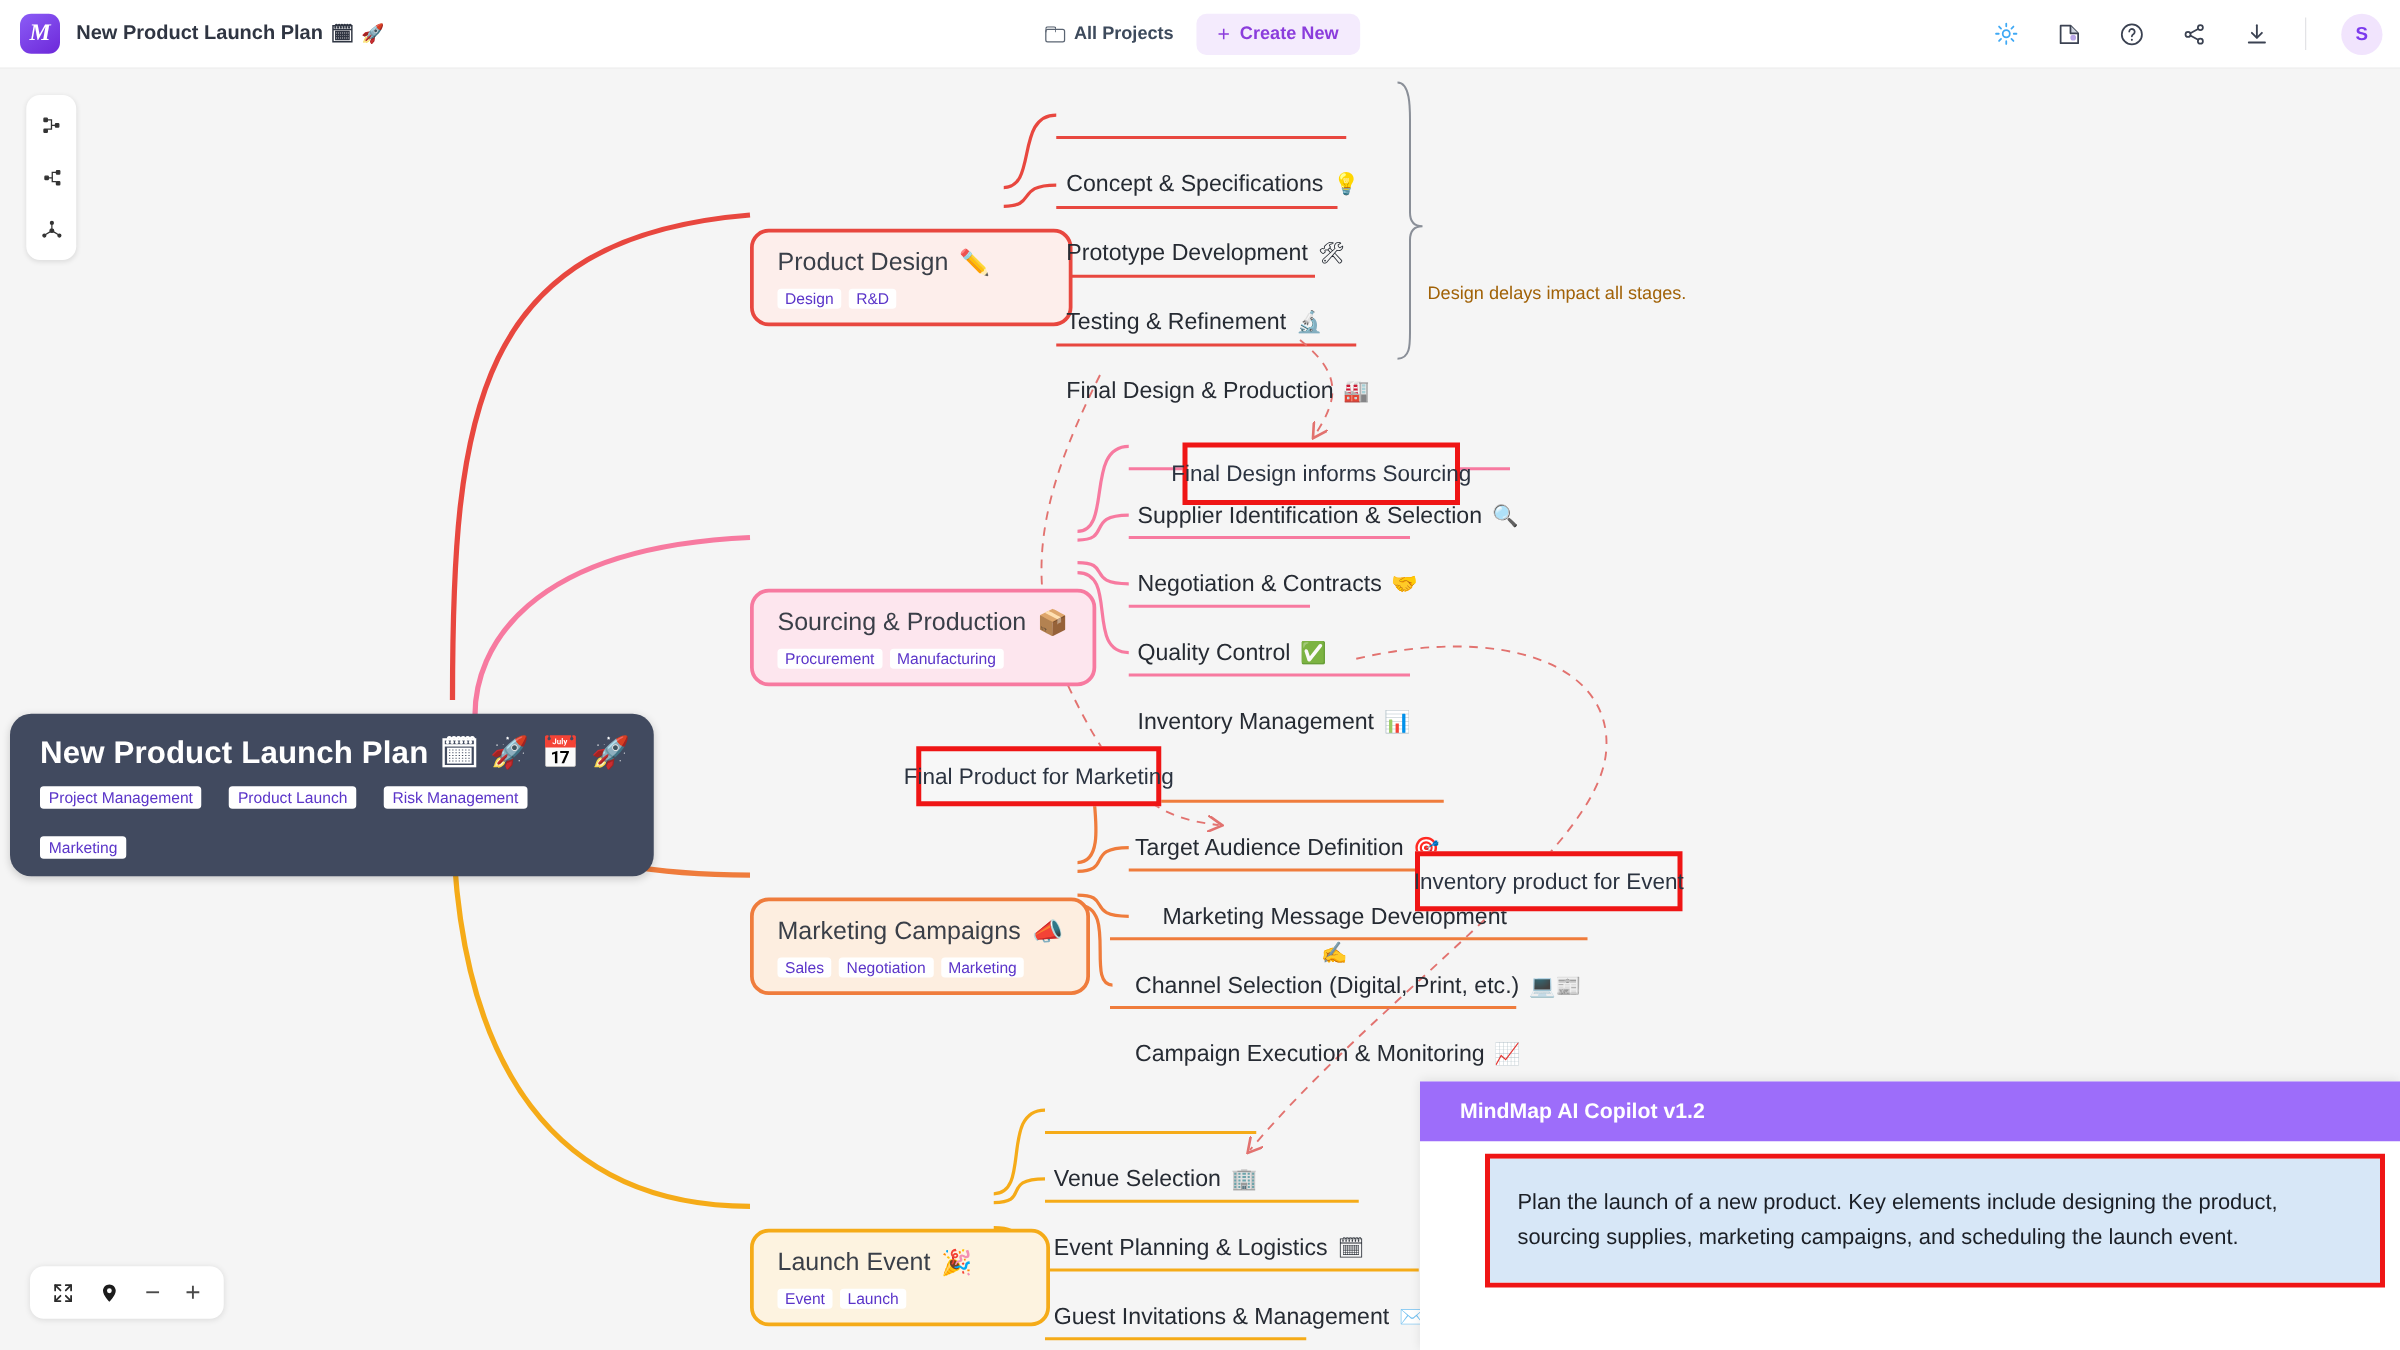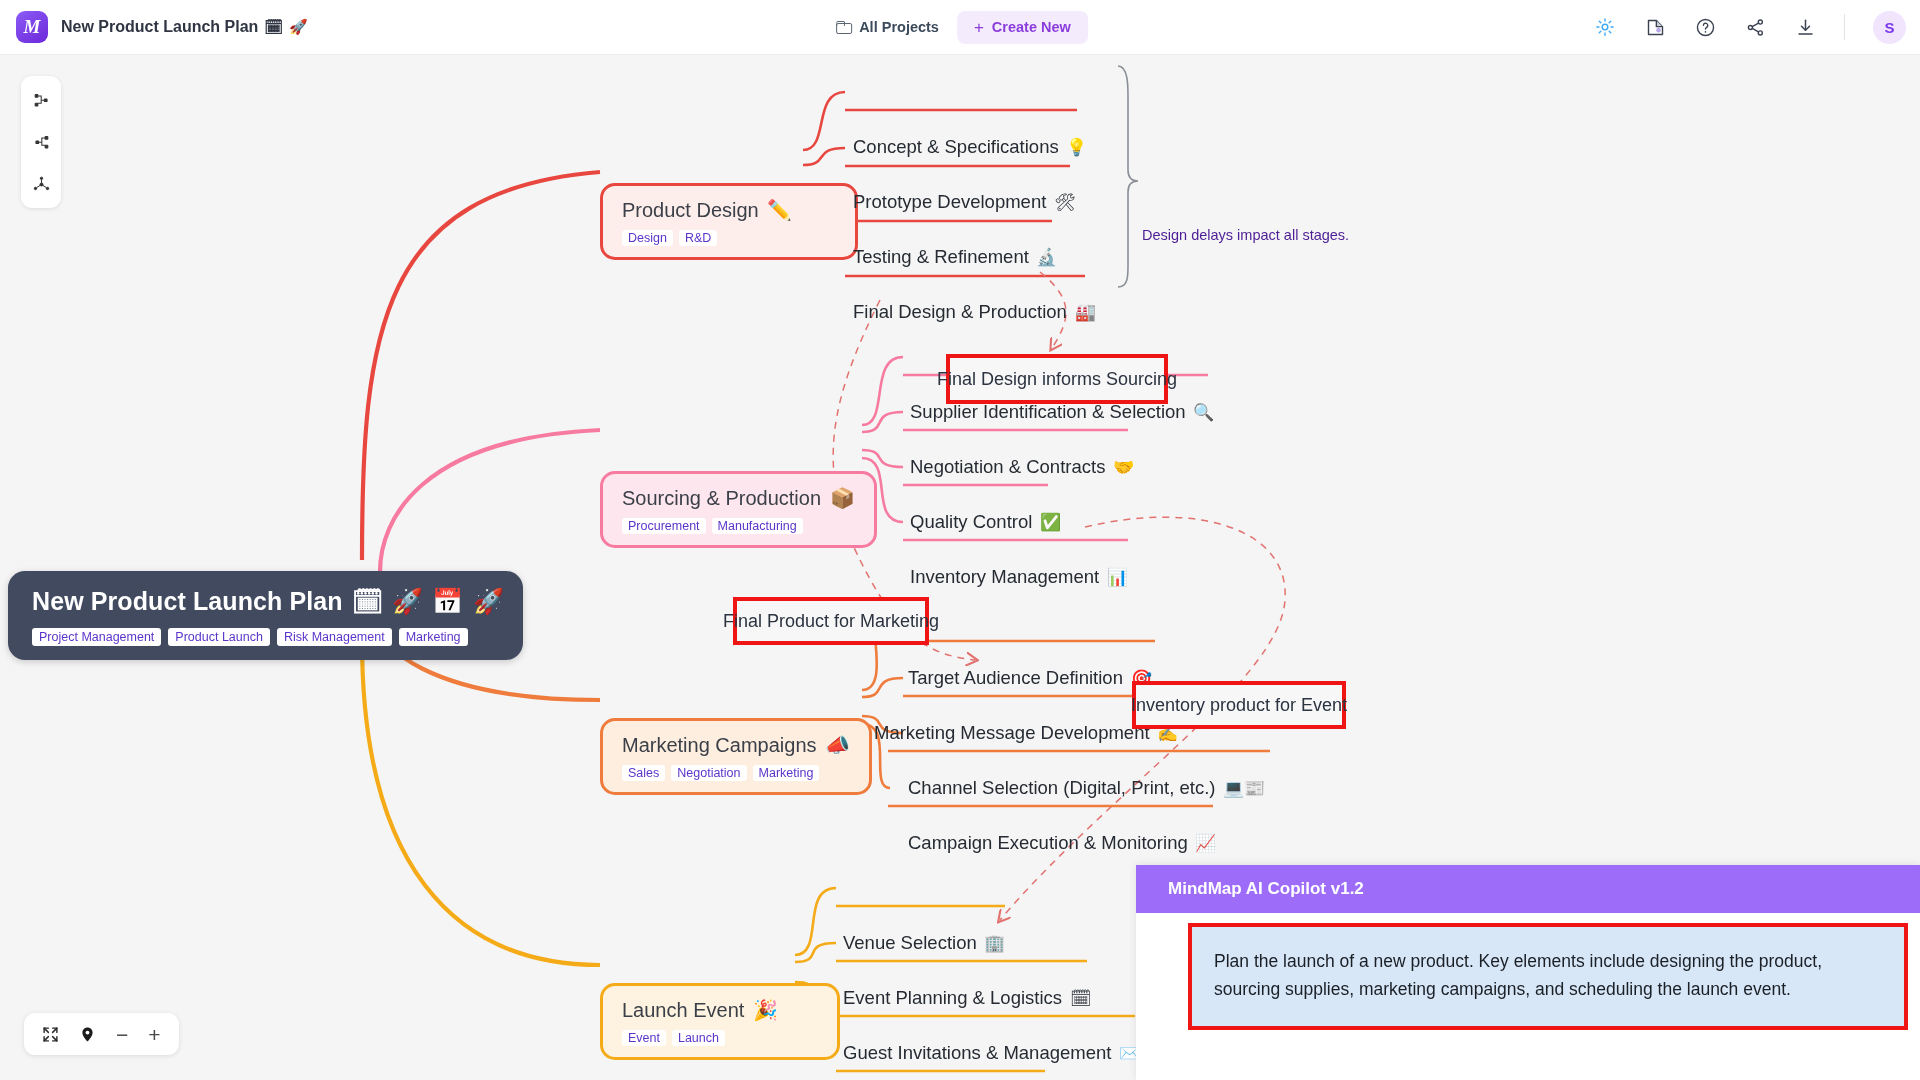--- a/index.html
+++ b/index.html
@@ -103,21 +103,21 @@
   .root-node {
     position: absolute; left: 8px; top: 516px;
     width: 515px; background: #414a5f;
     border-radius: 17px; padding: 16px 24px 14px 24px;
     box-shadow: 0 2px 7px rgba(0,0,0,.18);
   }
   .root-title {
     color: #ffffff; font-size: 25px; font-weight: 600; letter-spacing: .1px;
     display: flex; align-items: center; gap: 9px; white-space: nowrap;
   }
-  .root-tags { display: flex; gap: 7px; margin-top: 12px; flex-wrap: wrap; }
+  .root-tags { display: flex; gap: 22px; margin-top: 12px; flex-wrap: wrap; }
   .tag-w {
     background: #ffffff; color: #5b35c9; font-size: 12.5px;
     padding: 2px 7px; border-radius: 3px; white-space: nowrap;
   }
 
   
   .branch {
     position: absolute; border-radius: 15px; padding: 12px 19px 11px 19px;
     min-width: 258px;
   }
@@ -139,21 +139,21 @@
   .leaf {
     position: absolute; white-space: nowrap;
     font-size: 18.5px; color: #262b33; font-weight: 400;
     padding: 3px 10px 6px 10px;
     display: flex; align-items: center; gap: 8px;
   }
   .leaf .emj { font-size: 17px; }
 
   
   .note-text {
-    position: absolute; font-size: 14.5px; color: #4c1d95; white-space: nowrap;
+    position: absolute; font-size: 14.5px; color: #a16207; white-space: nowrap;
   }
 
   
   .redbox {
     position: absolute; border: 4px solid #ef1515;
     background: #f7f7f7;
     display: flex; align-items: center; justify-content: center;
     font-size: 18px; color: #2b3340; white-space: nowrap;
     padding: 0 14px;
   }
@@ -434,21 +434,21 @@
       <div class="branch-tags">
         <span class="tag-s">Sales</span>
         <span class="tag-s">Negotiation</span>
         <span class="tag-s">Marketing</span>
       </div>
     </div>
     <div class="leaf" style="left:898px; top:609px;">
       <span>Target Audience Definition</span>
       <span class="emj">🎯</span>
     </div>
-    <div class="leaf" style="left:864px; top:664px;">
+    <div class="leaf" style="left:920px; top:664px;flex-direction:column;">
       <span>Marketing Message Development</span>
       <span class="emj">✍️</span>
     </div>
     <div class="leaf" style="left:898px; top:719px;">
       <span>Channel Selection (Digital, Print, etc.)</span>
       <span class="emj">💻📰</span>
     </div>
     <div class="leaf" style="left:898px; top:774px;">
       <span>Campaign Execution &amp; Monitoring</span>
       <span class="emj">📈</span>

